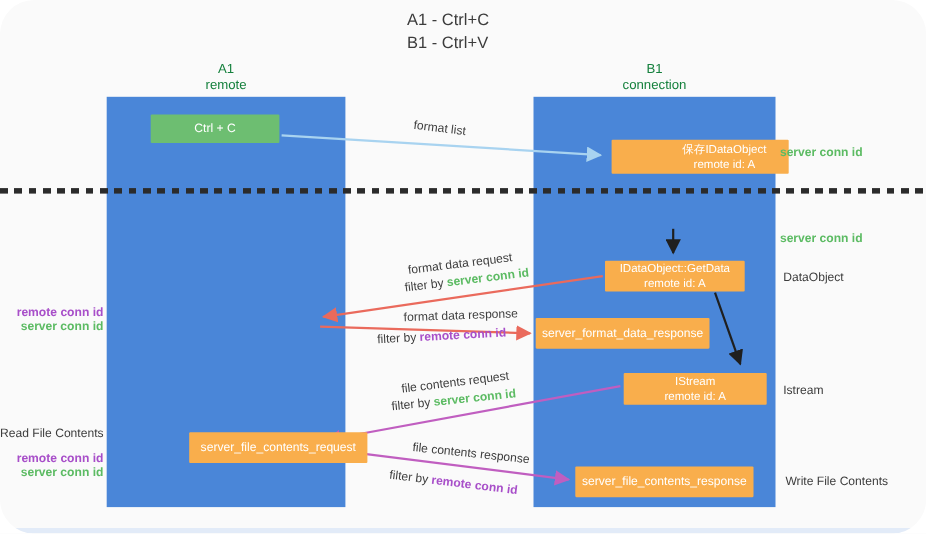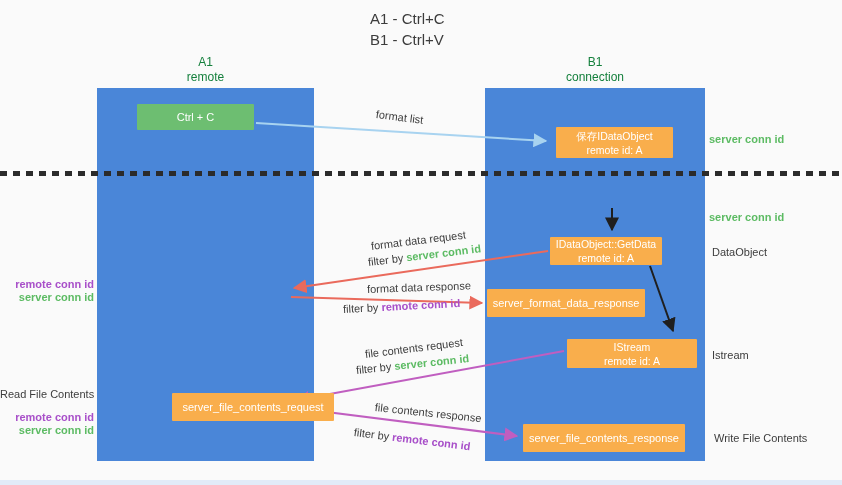--- a/index.html
+++ b/index.html
@@ -1,18 +1,18 @@
 <!DOCTYPE html>
 <html><head>
 <meta charset="utf-8">
 <style>
   html,body{margin:0;padding:0;}
   .stage{
     position:relative;width:842px;height:485px;background:#fafafa;
-    font-family:"Liberation Sans",sans-serif;overflow:hidden;color:#3d3d3d;
+    font-family:"Liberation Sans",sans-serif;overflow:hidden;color:#3d3d3d;border-radius:31px;
   }
   .title{position:absolute;left:370px;top:8px;font-size:15px;line-height:21px;color:#3c3c3c;z-index:6;}
   .lane{position:absolute;top:88px;height:373px;background:#4a86d8;z-index:1;}
   .lane-a{left:97px;width:217px;}
   .lane-b{left:485px;width:220px;}
   .lane-header{position:absolute;top:55px;text-align:center;font-size:12px;line-height:15px;color:#15803d;z-index:6;}
   .lane-header.a{left:97px;width:217px;}
   .lane-header.b{left:485px;width:220px;}
   .divider{
     position:absolute;left:0;top:171px;width:842px;height:5px;z-index:4;
@@ -81,27 +81,27 @@
     <line x1="548" y1="251" x2="294" y2="288" marker-end="url(#m-red)" stroke="#ea6a5c"></line>
     <line x1="291" y1="297" x2="482" y2="303" marker-end="url(#m-red)" stroke="#ea6a5c"></line>
     <line x1="564" y1="351" x2="297" y2="400" marker-end="url(#m-mag)" stroke="#c05ec0"></line>
     <line x1="295" y1="408" x2="517" y2="436" marker-end="url(#m-mag)" stroke="#c05ec0"></line>
   </svg>
 
   <div class="box green" style="left:137px;top:104px;width:117px;height:26px;">
     <div>Ctrl + C</div>
   </div>
 
-  <div class="box orange" style="left:556px;top:127px;width:117px;height:31px;">
+  <div class="box orange" style="left:556px;top:127px;width:117px;height:31px;padding-left:44px;">
     <div class="l2">保存IDataObject</div>
     <div class="l2">remote id: A</div>
   </div>
 
 
-  <div class="box orange" style="left:550px;top:237px;width:112px;height:28px;">
+  <div class="box orange" style="left:550px;top:237px;width:127px;height:28px;">
     <div class="l2">IDataObject::GetData</div>
     <div class="l2">remote id: A</div>
   </div>
 
 
   <div class="box orange" style="left:487px;top:289px;width:158px;height:28px;">
     <div>server_format_data_response</div>
   </div>
 
   <div class="box orange" style="left:567px;top:339px;width:130px;height:29px;">

